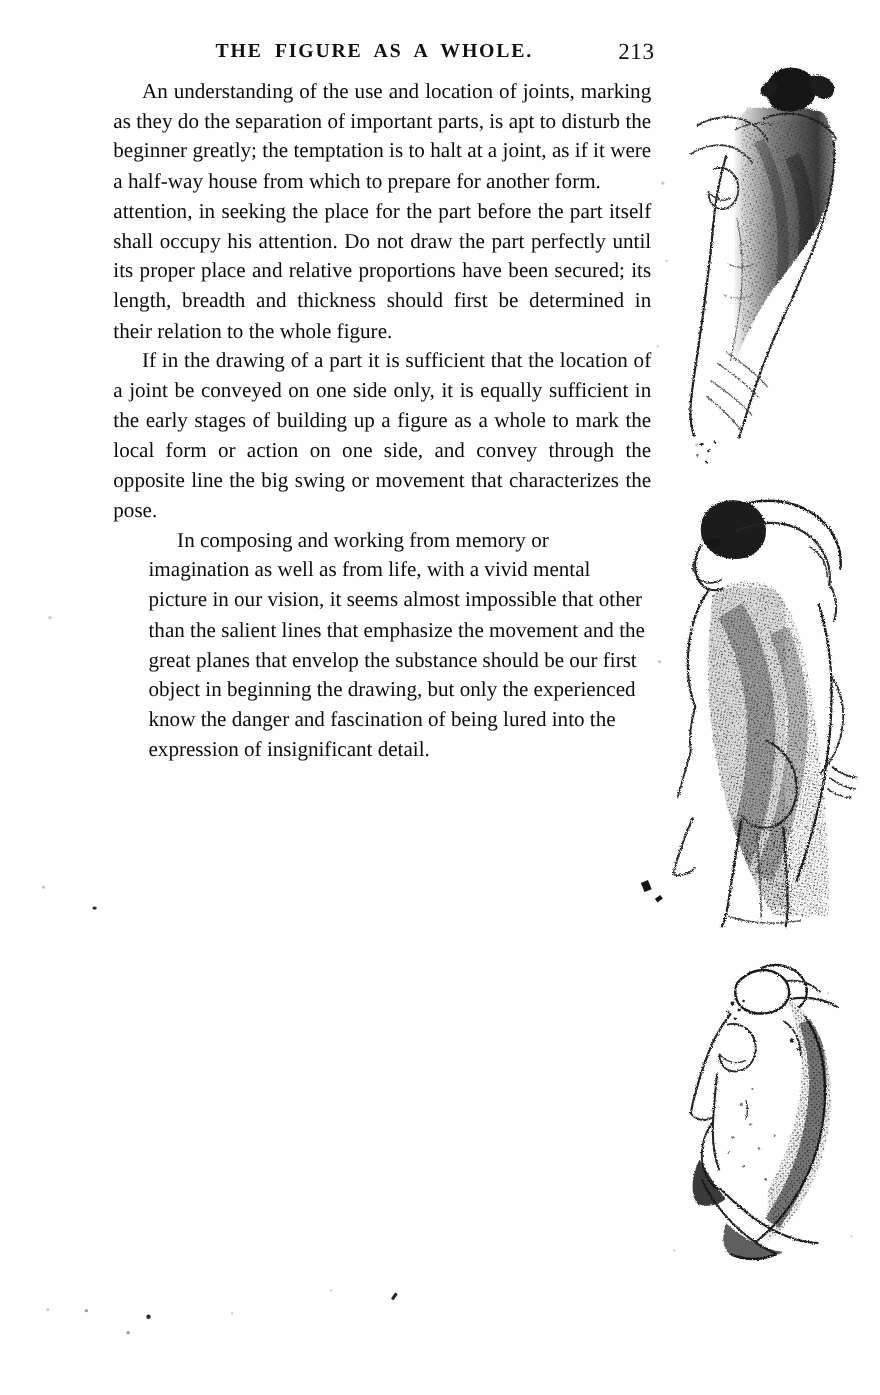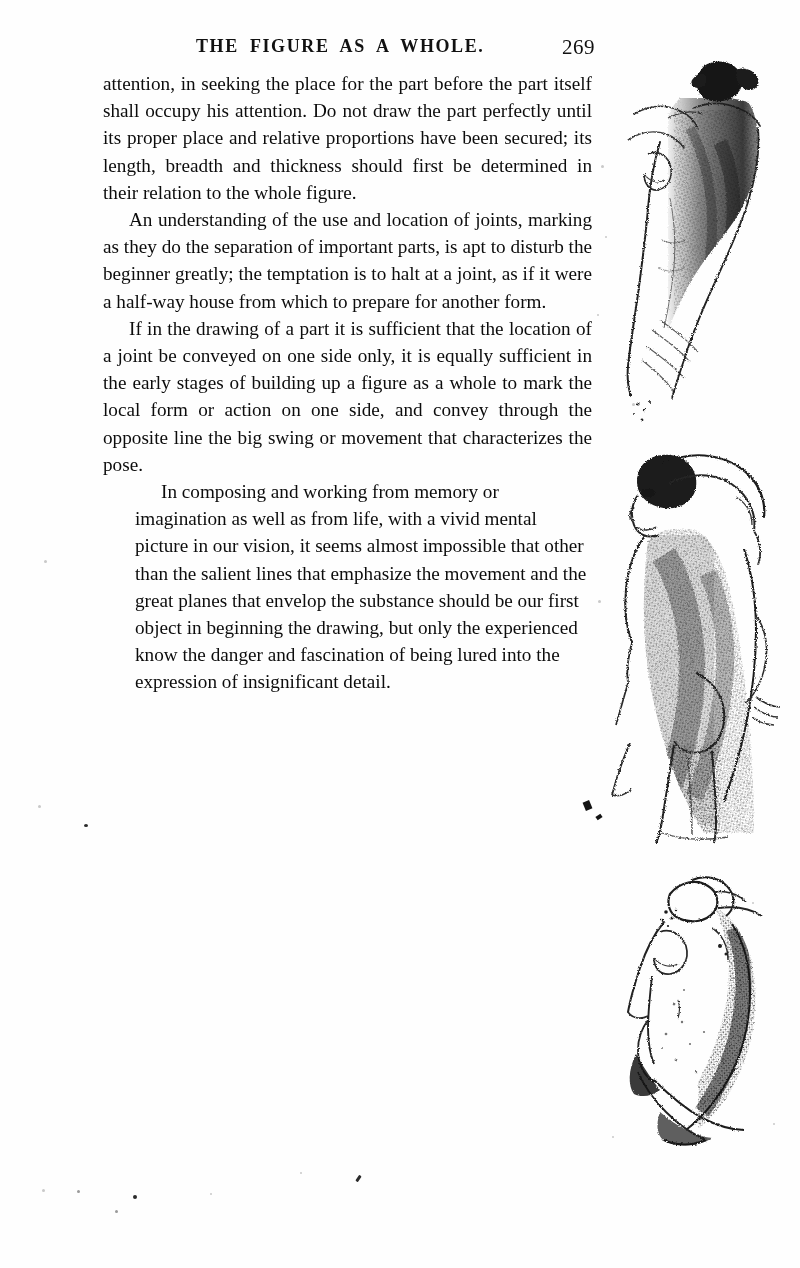--- a/index.html
+++ b/index.html
@@ -95,25 +95,25 @@
   }
 </style>
 </head>
 <body>
 
 <div class="page">
 
   <div class="running-head">
     <span class="head-title">THE FIGURE AS A WHOLE.</span>
   </div>
-  <div class="page-number">269</div>
+  <div class="page-number">213</div>
 
   <div class="text-column">
+    <p class="para">An understanding of the use and location of joints, marking as they do the separation of important parts, is apt to disturb the beginner greatly; the temptation is to halt at a joint, as if it were a half-way house from which to prepare for another form.</p>
     <p class="para first">attention, in seeking the place for the part before the part itself shall occupy his attention.  Do not draw the part perfectly until its proper place and relative proportions have been secured; its length, breadth and thickness should first be determined in their relation to the whole figure.</p>
-    <p class="para">An understanding of the use and location of joints, marking as they do the separation of important parts, is apt to disturb the beginner greatly; the temptation is to halt at a joint, as if it were a half-way house from which to prepare for another form.</p>
     <p class="para">If in the drawing of a part it is sufficient that the location of a joint be conveyed on one side only, it is equally sufficient in the early stages of building up a figure as a whole to mark the local form or action on one side, and convey through the opposite line the big swing or movement that characterizes the pose.</p>
     <p class="para">In composing and working from memory or imagination as well as from life, with a vivid mental picture in our vision, it seems almost impossible that other than the salient lines that emphasize the movement and the great planes that envelop the substance should be our first object in beginning the drawing, but only the experienced know the danger and fascination of being lured into the expression of insignificant detail.</p>
   </div>
 
   <div class="figure" id="figure-torso-standing">
     <svg viewBox="0 0 190 372" width="190" height="372" xmlns="http://www.w3.org/2000/svg">
       <defs>
         <filter id="grain1" x="-20%" y="-20%" width="140%" height="140%">
           <feTurbulence type="fractalNoise" baseFrequency="0.85" numOctaves="4" seed="7" result="n"></feTurbulence>
           <feDisplacementMap in="SourceGraphic" in2="n" scale="3" xChannelSelector="R" yChannelSelector="G"></feDisplacementMap>

